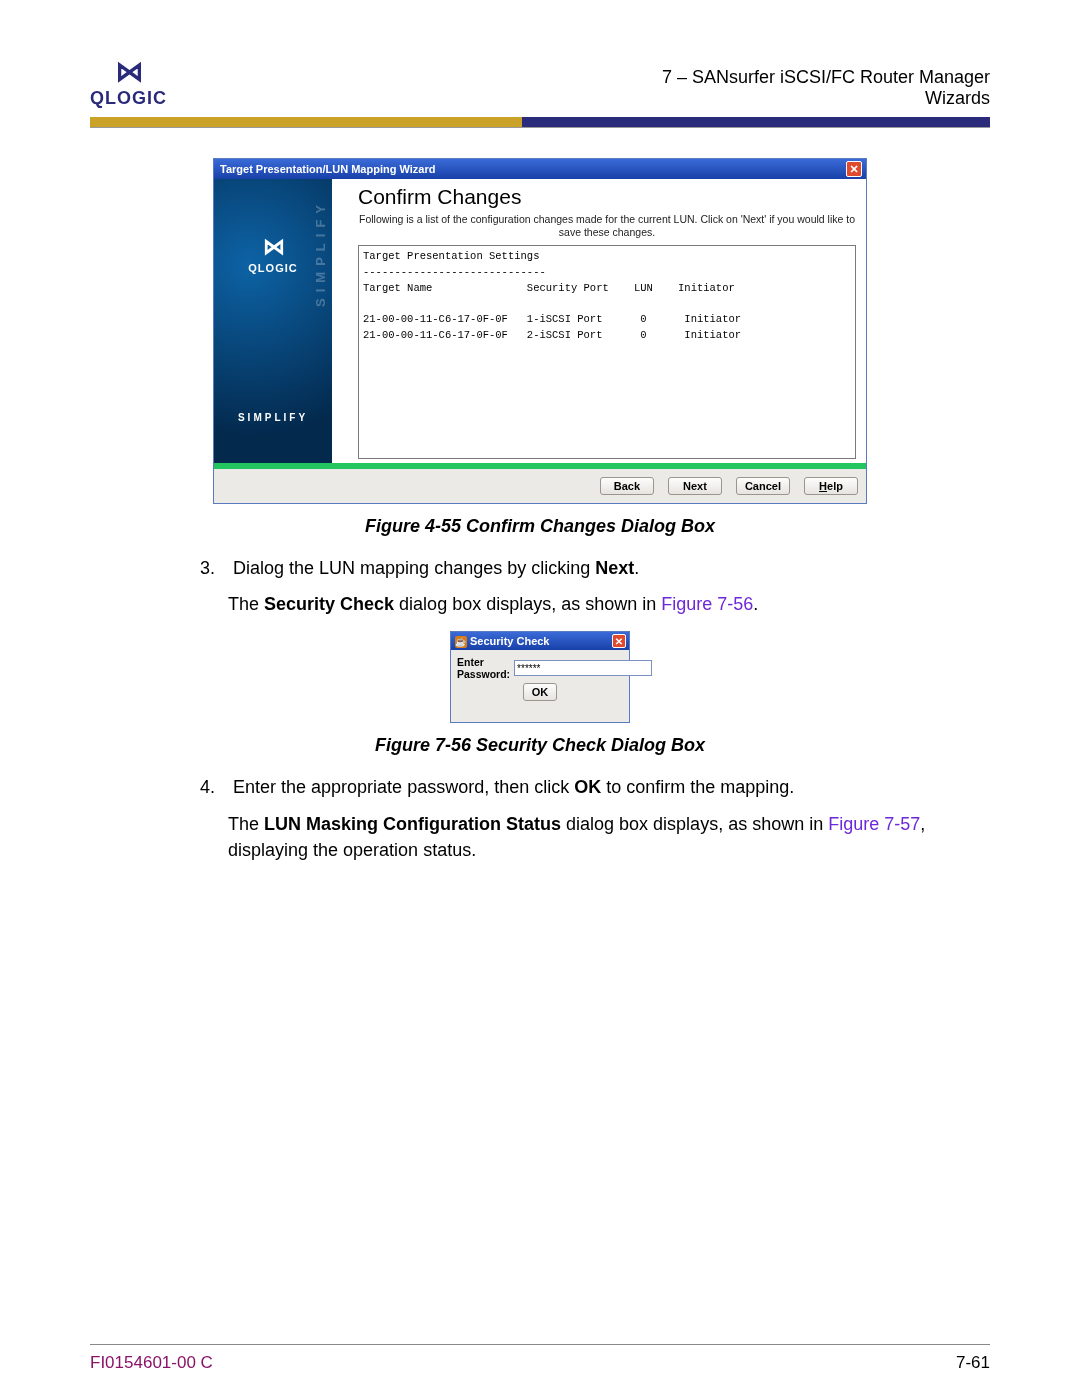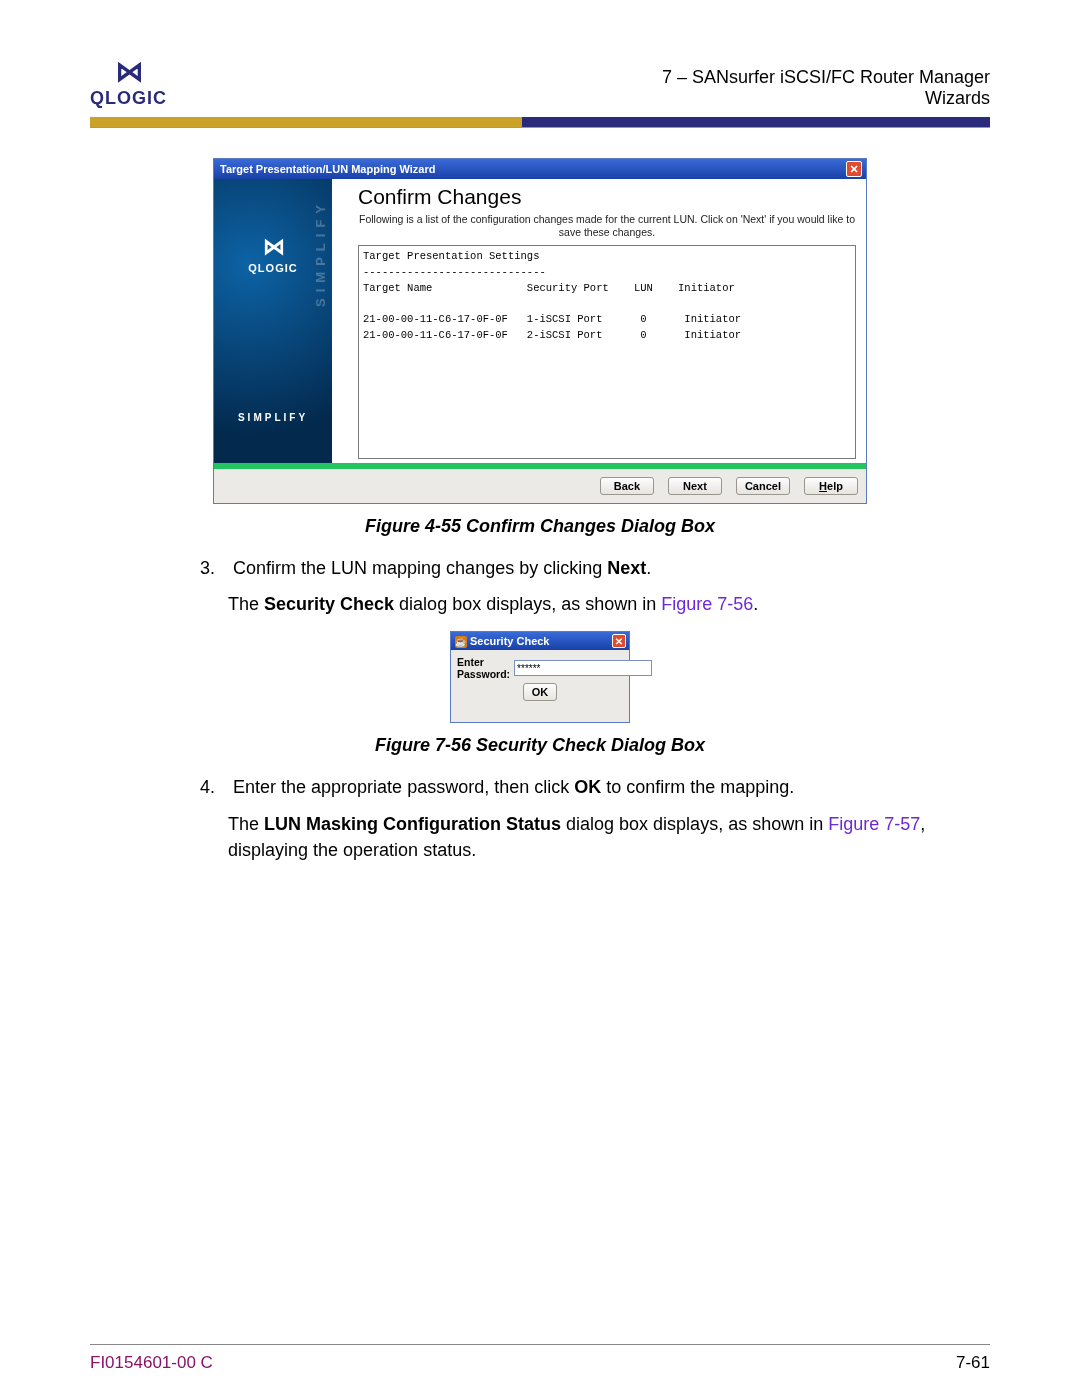--- a/index.html
+++ b/index.html
@@ -251,21 +251,21 @@
           <div class="btn"><span style="text-decoration:underline">H</span><span></span>elp</div>
         </div>
       </div>
 
       <div class="caption">Figure 4-55  Confirm Changes Dialog Box</div>
     </div>
 
     <div class="body-text">
       <p>
         <span class="num">3.</span>
-        <span>Confirm the LUN mapping changes by clicking </span><span class="bold">Next</span><span>.</span>
+        <span>Dialog the LUN mapping changes by clicking </span><span class="bold">Next</span><span>.</span>
       </p>
       <p style="margin-left:28px">
         <span>The </span><span class="bold">Security Check</span><span> dialog box displays, as shown in </span><span class="link">Figure 7-56</span><span>.</span>
       </p>
     </div>
 
     <div class="secbox">
       <div class="sec-title">
         <span><span class="jicon">☕</span><span>Security Check</span></span>
         <span class="closebtn" style="width:14px;height:14px;font-size:10px">✕</span>

